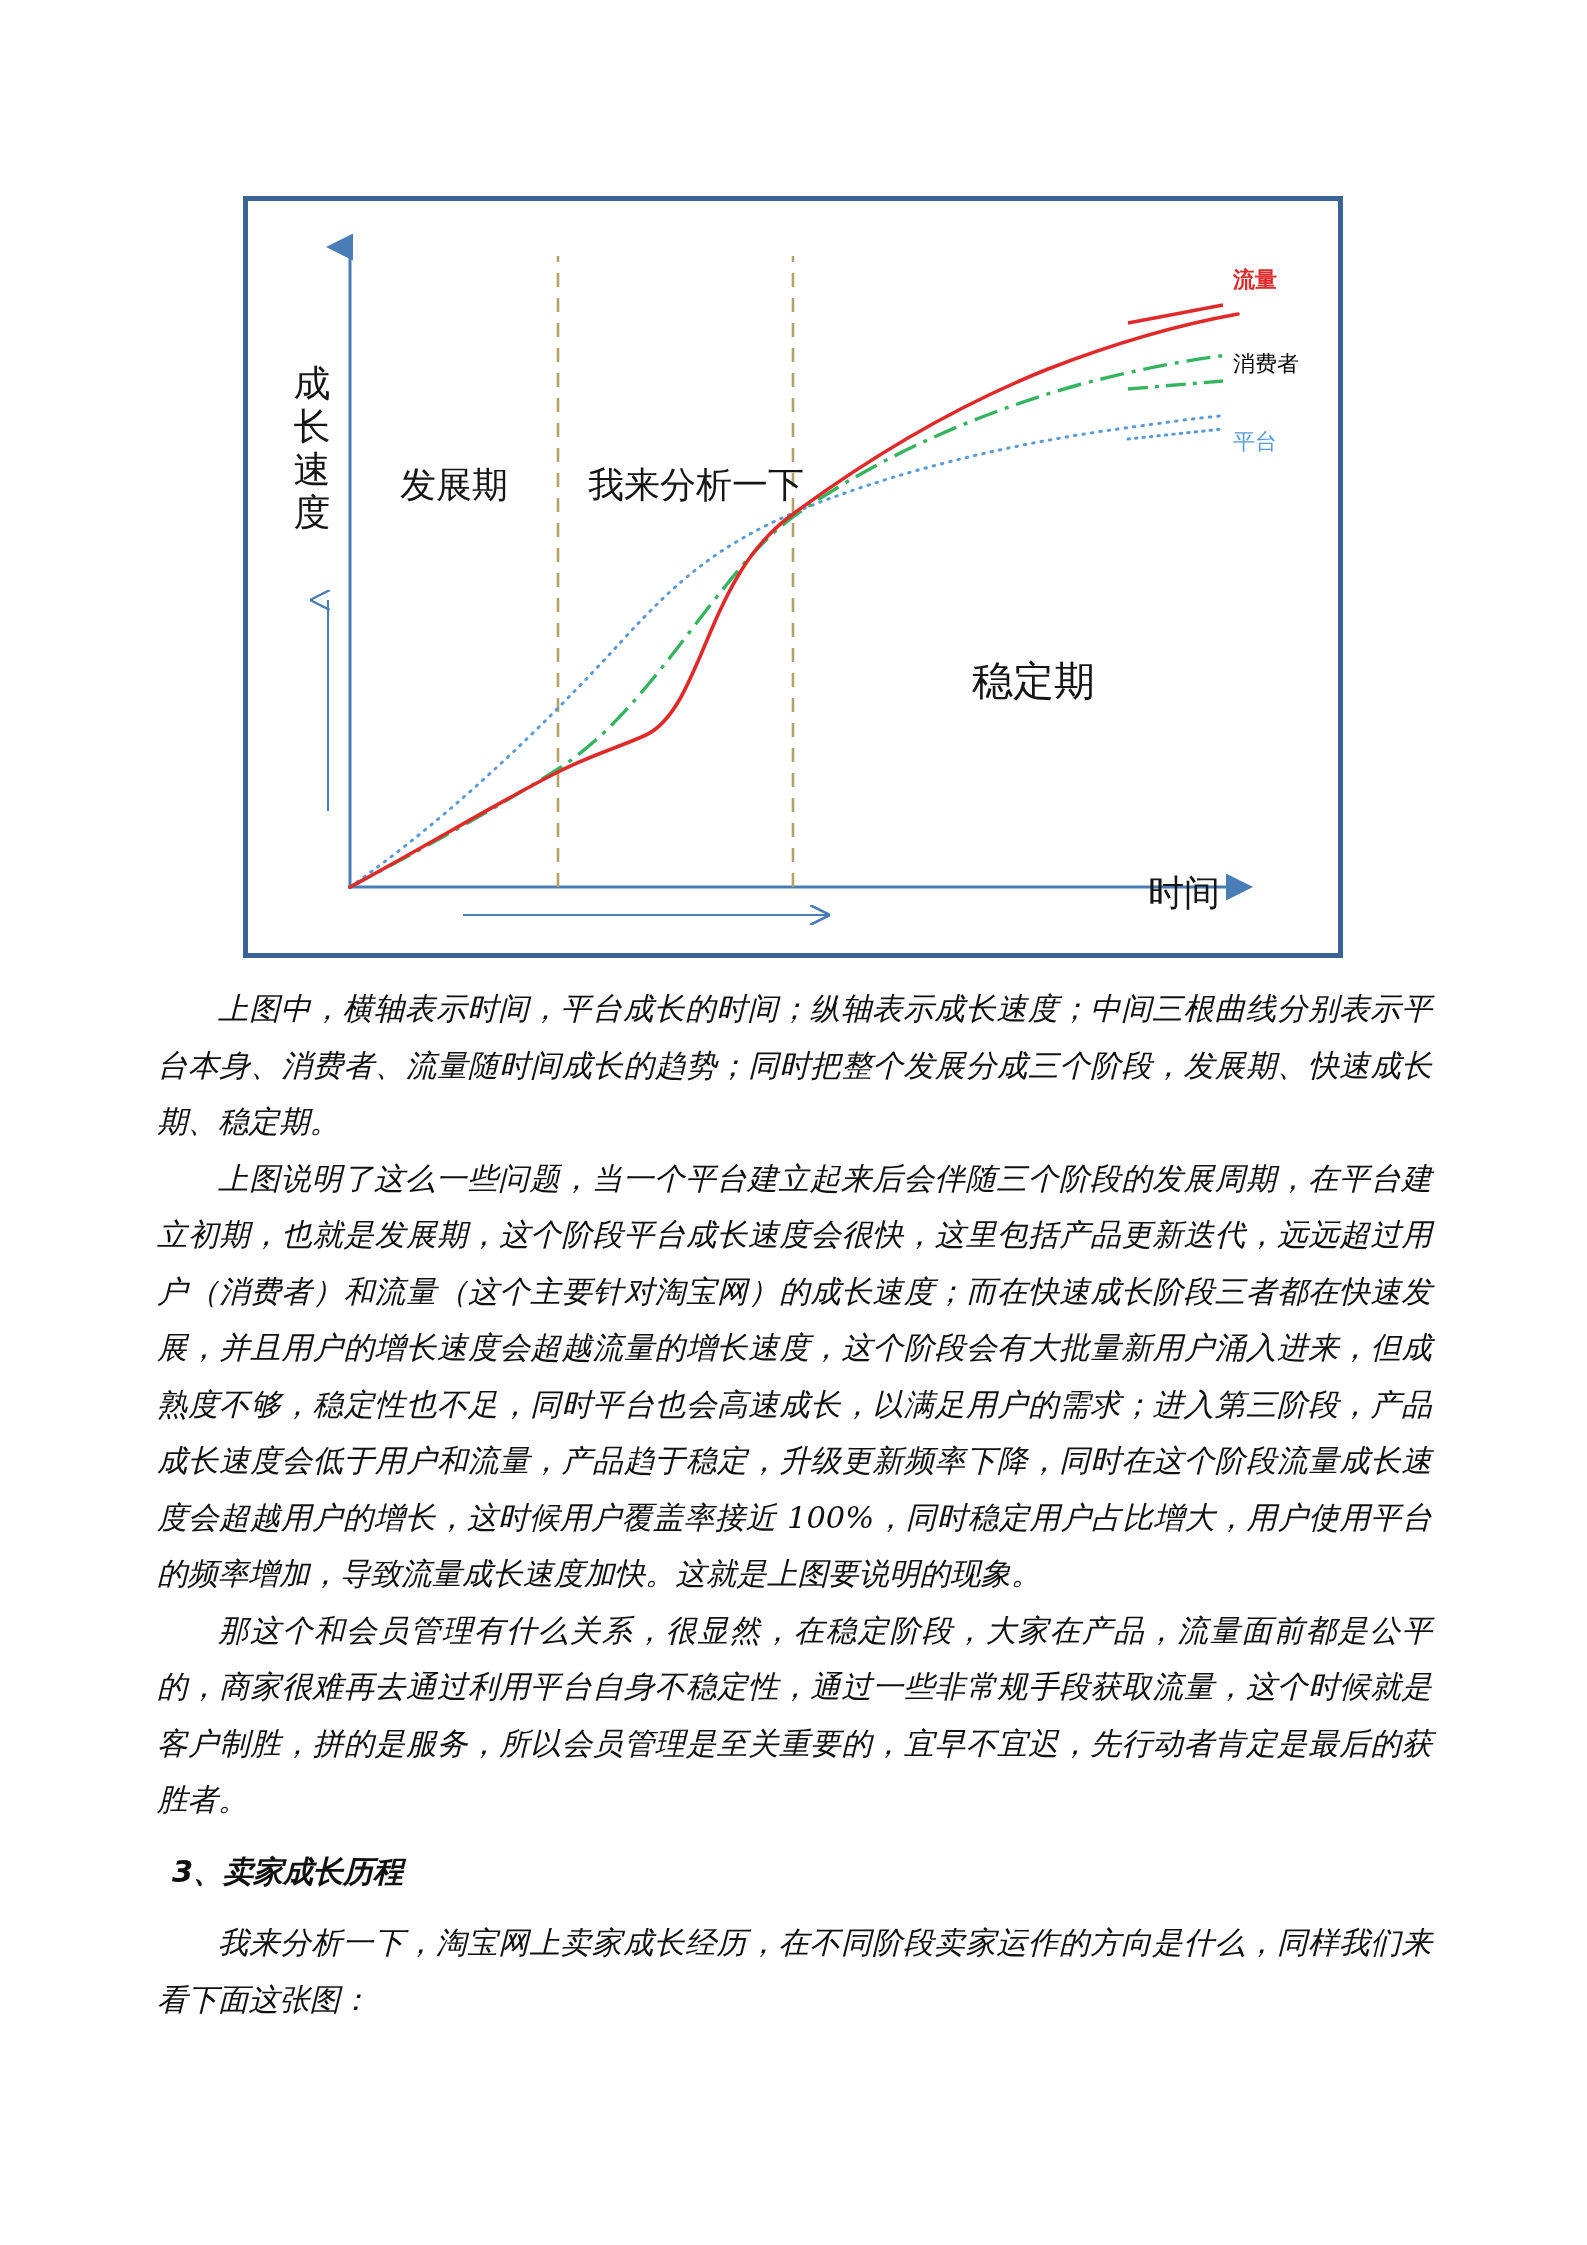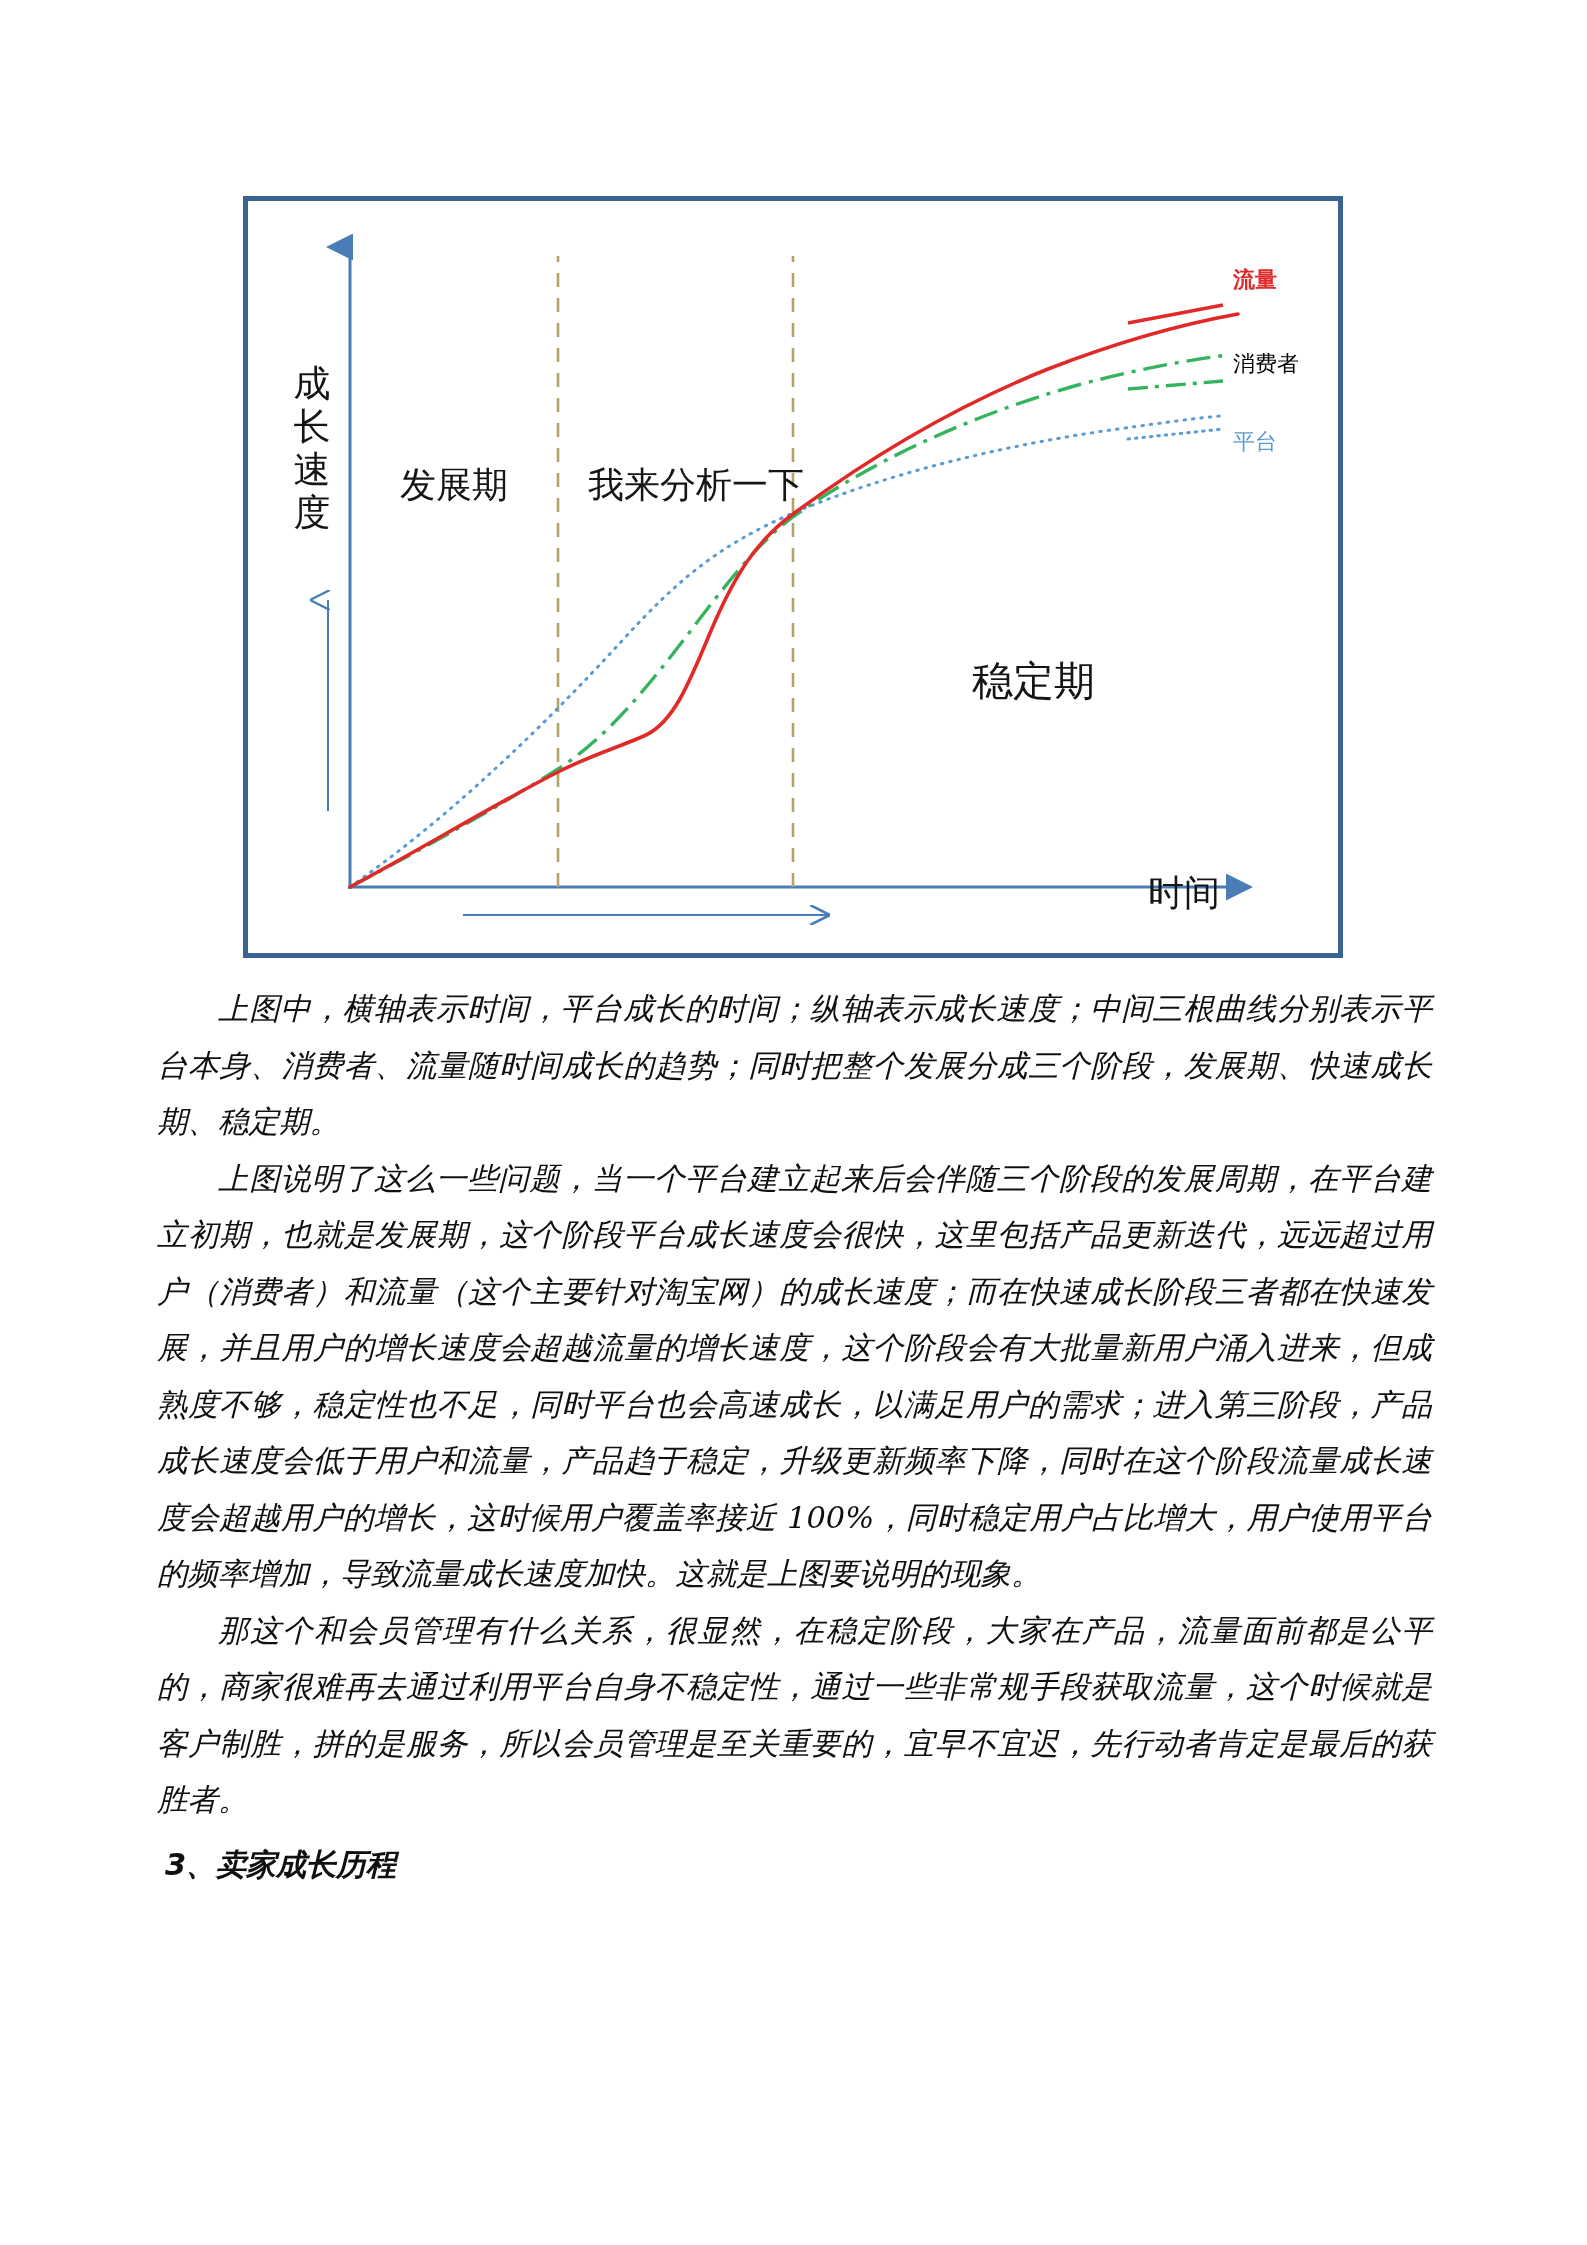--- a/index.html
+++ b/index.html
@@ -89,21 +89,21 @@
     color: #101010;
     text-align: justify;
     text-justify: inter-ideograph;
     font-style: italic;
   }
   .body-text p {
     margin: 0;
     text-indent: 2em;
   }
   .body-text h3 {
-    margin: 8px;
+    margin: 15px;
     font-size: 30.5px;
     font-weight: bold;
     text-indent: 0;
     line-height: 56.5px;
     font-family: "DejaVu Sans", "Liberation Sans", sans-serif;
     letter-spacing: -0.5px;
   }
 </style>
 </head>
 <body>
@@ -178,15 +178,16 @@
     <div class="legend-label legend-liuliang">流量</div>
     <div class="legend-label legend-xiaofei">消费者</div>
     <div class="legend-label legend-pingtai">平台</div>
   </div>
 
   <div class="body-text">
     <p>上图中，横轴表示时间，平台成长的时间；纵轴表示成长速度；中间三根曲线分别表示平台本身、消费者、流量随时间成长的趋势；同时把整个发展分成三个阶段，发展期、快速成长期、稳定期。</p>
     <p>上图说明了这么一些问题，当一个平台建立起来后会伴随三个阶段的发展周期，在平台建立初期，也就是发展期，这个阶段平台成长速度会很快，这里包括产品更新迭代，远远超过用户（消费者）和流量（这个主要针对淘宝网）的成长速度；而在快速成长阶段三者都在快速发展，并且用户的增长速度会超越流量的增长速度，这个阶段会有大批量新用户涌入进来，但成熟度不够，稳定性也不足，同时平台也会高速成长，以满足用户的需求；进入第三阶段，产品成长速度会低于用户和流量，产品趋于稳定，升级更新频率下降，同时在这个阶段流量成长速度会超越用户的增长，这时候用户覆盖率接近 100%，同时稳定用户占比增大，用户使用平台的频率增加，导致流量成长速度加快。这就是上图要说明的现象。</p>
     <p>那这个和会员管理有什么关系，很显然，在稳定阶段，大家在产品，流量面前都是公平的，商家很难再去通过利用平台自身不稳定性，通过一些非常规手段获取流量，这个时候就是客户制胜，拼的是服务，所以会员管理是至关重要的，宜早不宜迟，先行动者肯定是最后的获胜者。</p>
     <h3>3、卖家成长历程</h3>
+    <p>我来分析一下，淘宝网上卖家成长经历，在不同阶段卖家运作的方向是什么，同样我们来看下面这张图：</p>
   </div>
 
 </div>
 
 </body></html>

